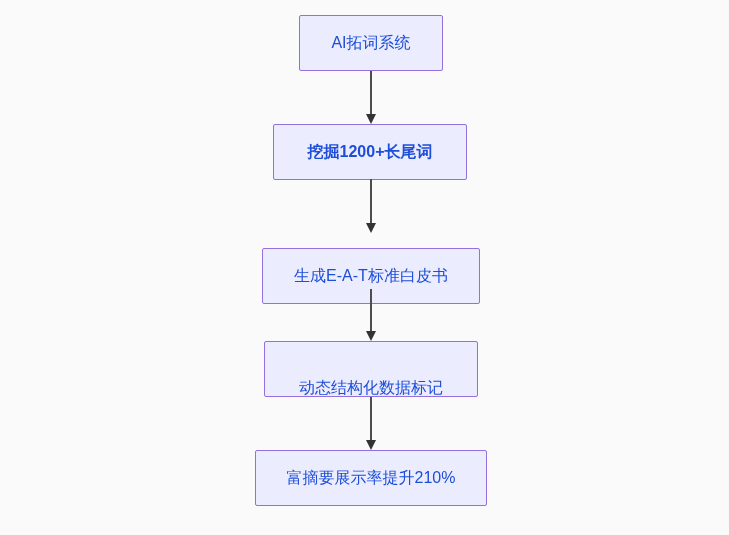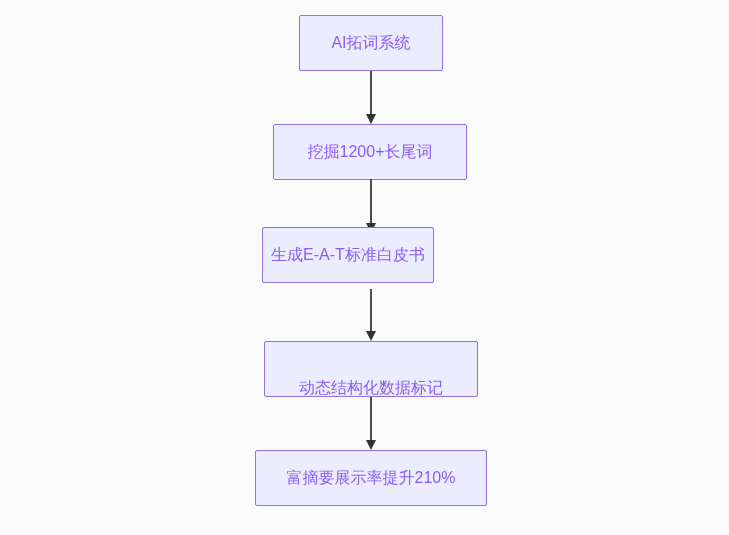--- a/index.html
+++ b/index.html
@@ -18,28 +18,28 @@
   .node {
     position: absolute;
     box-sizing: border-box;
     height: 56px;
     background: #ECECFF;
     border: 1.5px solid #9370DB;
     border-radius: 2px;
     display: flex;
     align-items: center;
     justify-content: center;
-    color: #8b5cf6;
+    color: #1d4ed8;
     font-size: 16px;
     line-height: 1;
     white-space: nowrap;
   }
   .n1 { left: 299px; top: 15px;  width: 144px; }
-  .n2 { left: 273px; top: 124px; width: 194px; }
-  .n3 { left: 262px; top: 227px; width: 172px; }
+  .n2 { left: 273px; top: 124px; width: 194px; font-weight: bold; }
+  .n3 { left: 262px; top: 248px; width: 218px; }
   .n4 { left: 264px; top: 341px; width: 214px; align-items: flex-end; }
   .n5 { left: 255px; top: 450px; width: 232px; }
 
   .arrow {
     position: absolute;
     left: 366px;          
     width: 10px;
     display: flex;
     flex-direction: column;
     align-items: center;

